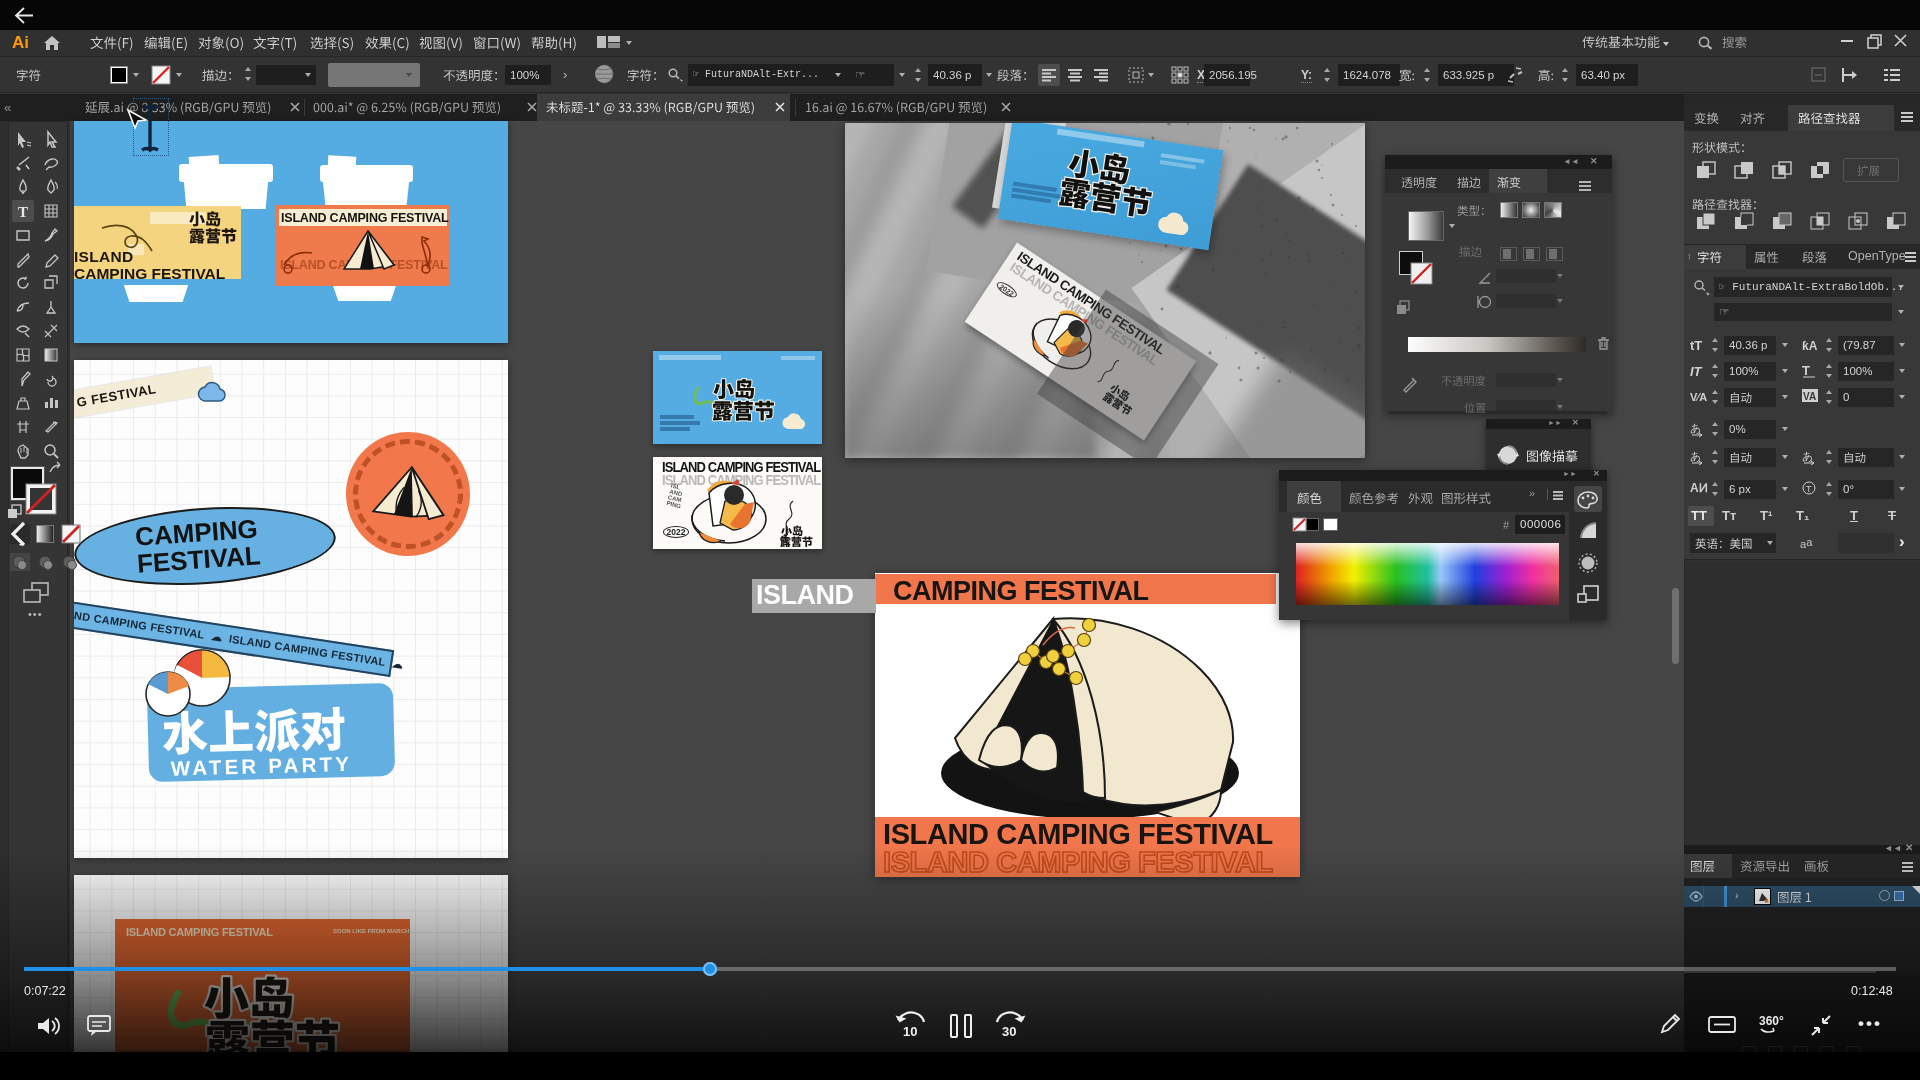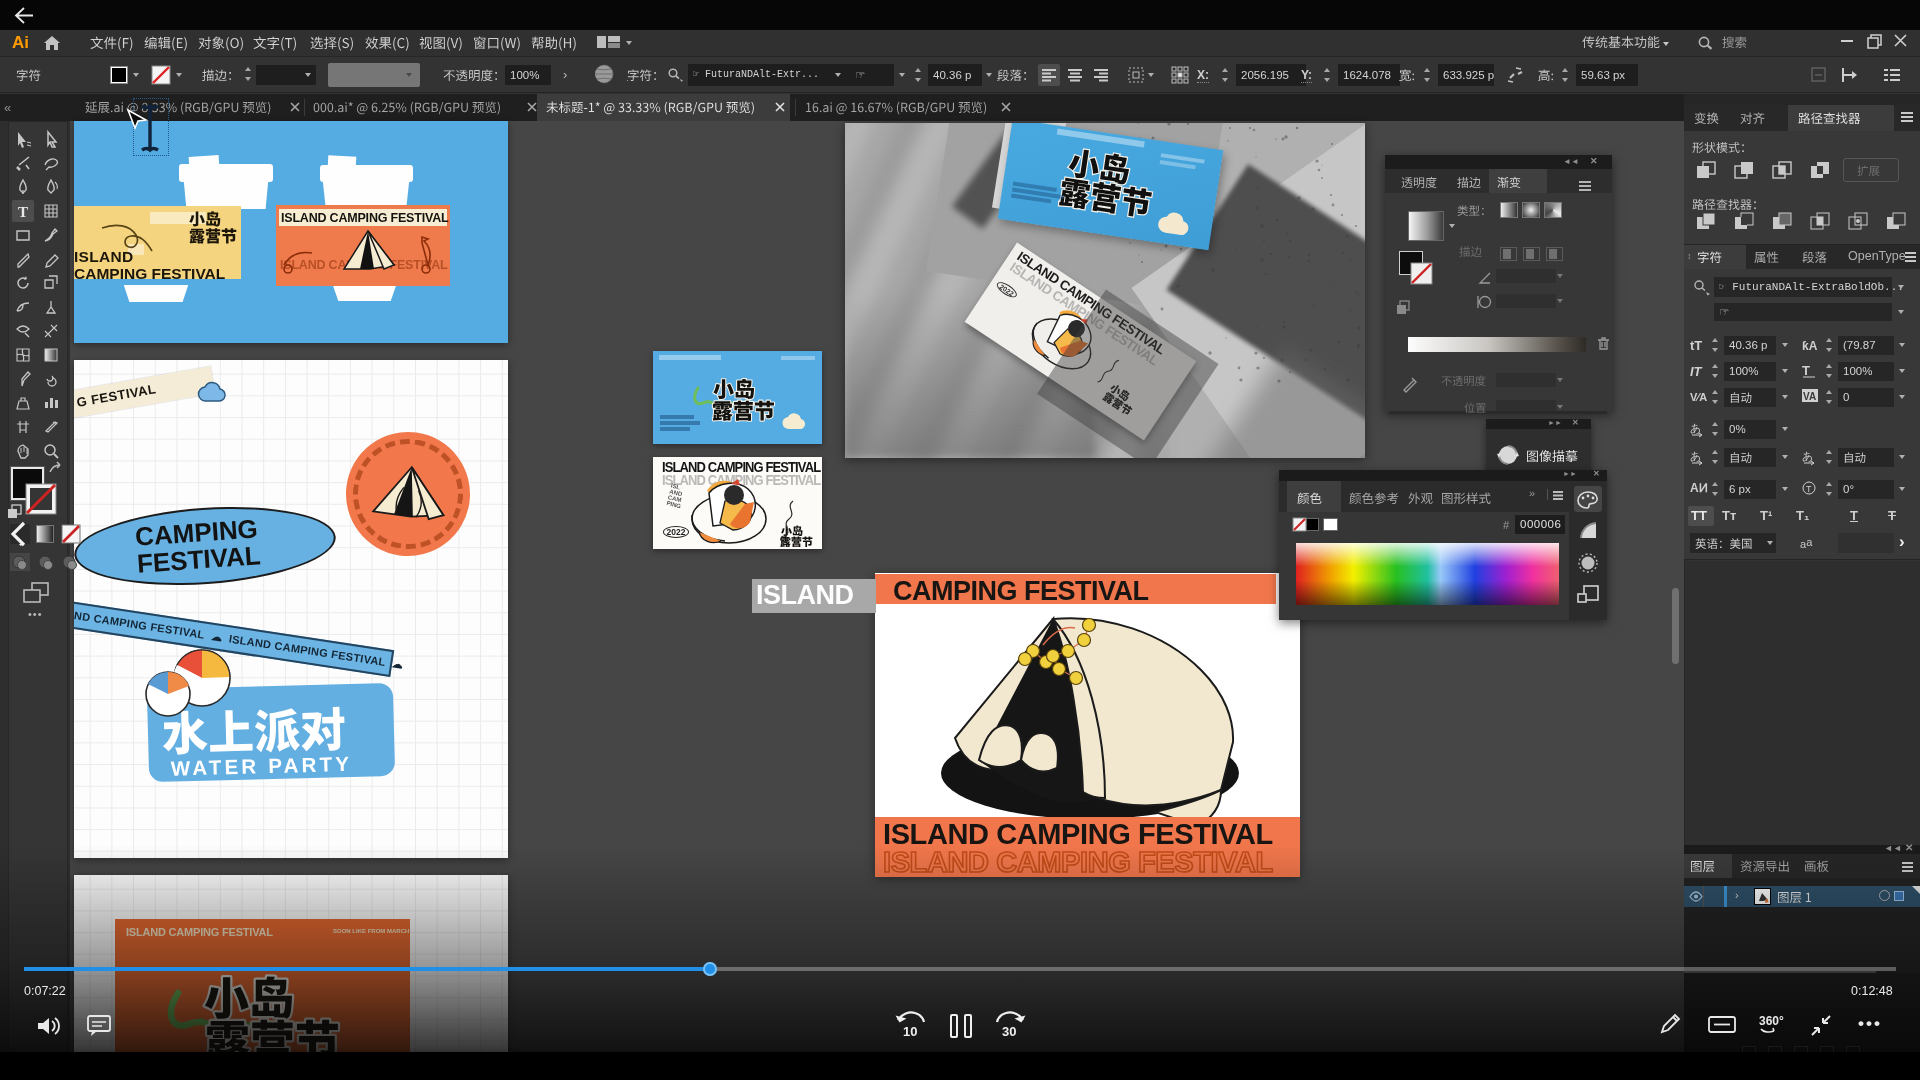--- a/index.html
+++ b/index.html
@@ -147,38 +147,38 @@
     <rect x="12" y="0" width="4" height="4" fill="none" stroke="#bdbdbd" stroke-width="1"></rect>
     <rect x="0" y="6" width="4" height="4" fill="none" stroke="#bdbdbd" stroke-width="1"></rect>
     <rect x="6" y="6" width="4" height="4" fill="#e8e8e8" stroke="#bdbdbd" stroke-width="1"></rect>
     <rect x="12" y="6" width="4" height="4" fill="none" stroke="#bdbdbd" stroke-width="1"></rect>
     <rect x="0" y="12" width="4" height="4" fill="none" stroke="#bdbdbd" stroke-width="1"></rect>
     <rect x="6" y="12" width="4" height="4" fill="none" stroke="#bdbdbd" stroke-width="1"></rect>
     <rect x="12" y="12" width="4" height="4" fill="none" stroke="#bdbdbd" stroke-width="1"></rect>
   </svg>
 <div class="lbl" style="left:1197px;top:68px;color:#cfcfcf;font-weight:bold;font-size:12px;border-bottom:1px dotted #888">X:</div>
 <div class="step" style="left:1222px;top:67px"></div>
-<div class="fld" style="left:1236px;top:64px;width:70px;height:22px;line-height:22px">2056.195</div>
+<div class="fld" style="left:1204px;top:64px;width:46px;height:22px;line-height:22px">2056.195</div>
 <div class="lbl" style="left:1301px;top:68px;color:#cfcfcf;font-weight:bold;font-size:12px;border-bottom:1px dotted #888">Y:</div>
 <div class="step" style="left:1324px;top:67px"></div>
 <div class="fld" style="left:1338px;top:64px;width:62px;height:22px;line-height:22px">1624.078</div>
 <svg class="t" style="left:1399px;top:80px;border-bottom:1px dotted #888">
     <path transform="scale(0.01250,-0.01250)" fill="#cfcfcf" d="M523 190V29C523 -47 550 -68 652 -68C674 -68 814 -68 837 -68C929 -68 952 -32 961 120C941 125 910 136 893 149C888 17 881 -1 832 -1C800 -1 682 -1 658 -1C607 -1 598 3 598 30V190ZM441 316V237C441 156 413 45 42 -32C60 -48 83 -77 92 -95C477 -5 521 130 521 235V316ZM201 417V101H276V352H719V107H797V417ZM432 828C445 804 458 776 470 751H76V568H146V686H853V568H926V751H561C549 781 528 821 510 850ZM597 650V585H404V651H327V585H174V524H327V452H404V524H597V451H672V524H828V585H672V650Z M1139 390C1175 390 1205 418 1205 460C1205 501 1175 530 1139 530C1102 530 1073 501 1073 460C1073 418 1102 390 1139 390ZM1139 -13C1175 -13 1205 15 1205 56C1205 98 1175 126 1139 126C1102 126 1073 98 1073 56C1073 15 1102 -13 1139 -13Z"></path>
   </svg>
 <div class="step" style="left:1424px;top:67px"></div>
-<div class="fld" style="left:1438px;top:64px;width:56px;height:22px;line-height:22px">633.925 p</div>
+<div class="fld" style="left:1438px;top:64px;width:76px;height:22px;line-height:22px">633.925 p</div>
 <svg class="t" style="left:1508px;top:68px">
     <path d="M2 10l4-4M10 6l4-2" stroke="#c0c0c0" stroke-width="2" fill="none"></path>
     <path d="M0 13l5 1M13 1L8 0" stroke="#c0c0c0" stroke-width="1.4"></path>
   </svg>
 <svg class="t" style="left:1538px;top:80px;border-bottom:1px dotted #888">
     <path transform="scale(0.01250,-0.01250)" fill="#cfcfcf" d="M286 559H719V468H286ZM211 614V413H797V614ZM441 826 470 736H59V670H937V736H553C542 768 527 810 513 843ZM96 357V-79H168V294H830V-1C830 -12 825 -16 813 -16C801 -16 754 -17 711 -15C720 -31 731 -54 735 -72C799 -72 842 -72 869 -63C896 -53 905 -37 905 0V357ZM281 235V-21H352V29H706V235ZM352 179H638V85H352Z M1139 390C1175 390 1205 418 1205 460C1205 501 1175 530 1139 530C1102 530 1073 501 1073 460C1073 418 1102 390 1139 390ZM1139 -13C1175 -13 1205 15 1205 56C1205 98 1175 126 1139 126C1102 126 1073 98 1073 56C1073 15 1102 -13 1139 -13Z"></path>
   </svg>
 <div class="step" style="left:1562px;top:67px"></div>
-<div class="fld" style="left:1576px;top:64px;width:62px;height:22px;line-height:22px">59.63 px</div>
+<div class="fld" style="left:1576px;top:64px;width:62px;height:22px;line-height:22px">63.40 px</div>
 <svg class="t" style="left:1812px;top:68px">
     <rect x="0" y="0" width="13" height="13" fill="none" stroke="#5f5f5f" stroke-width="1.5"></rect>
     <path d="M3 7h7" stroke="#5f5f5f" stroke-width="1.5"></path>
   </svg>
 <svg class="t" style="left:1842px;top:67px">
     <path d="M1 1v14M1 8h9" stroke="#cdcdcd" stroke-width="2"></path>
     <path d="M10 4v8l5-4z" fill="#cdcdcd"></path>
   </svg>
 <svg class="t" style="left:1884px;top:68px">
     <path d="M0 2h4M0 7h4M0 12h4M6 2h10M6 7h10M6 12h10" stroke="#cdcdcd" stroke-width="1.8"></path>

